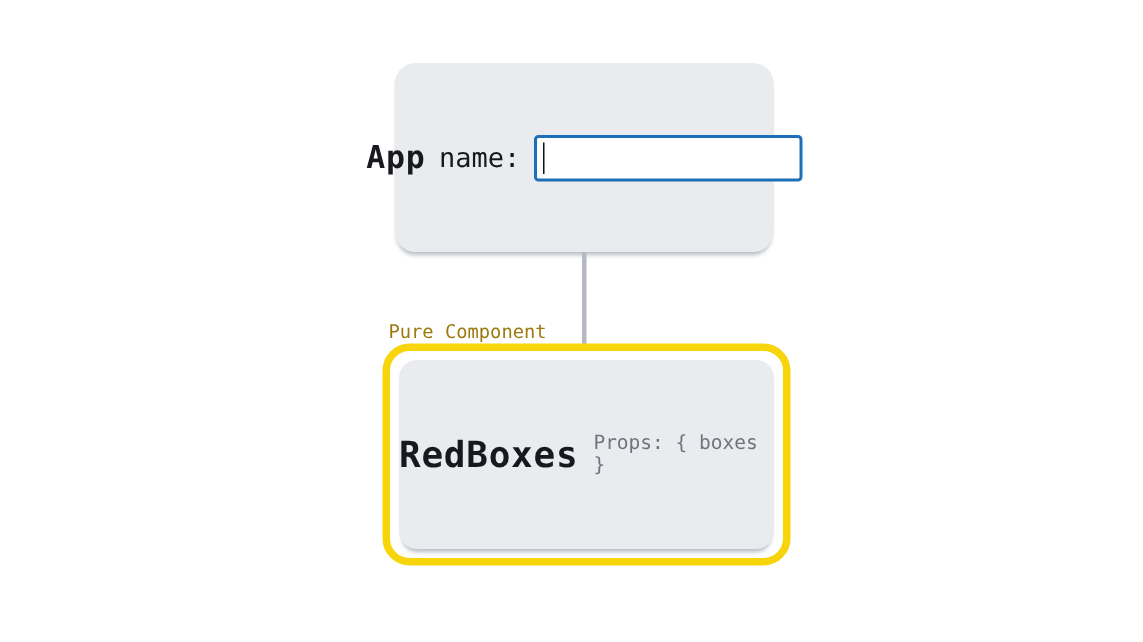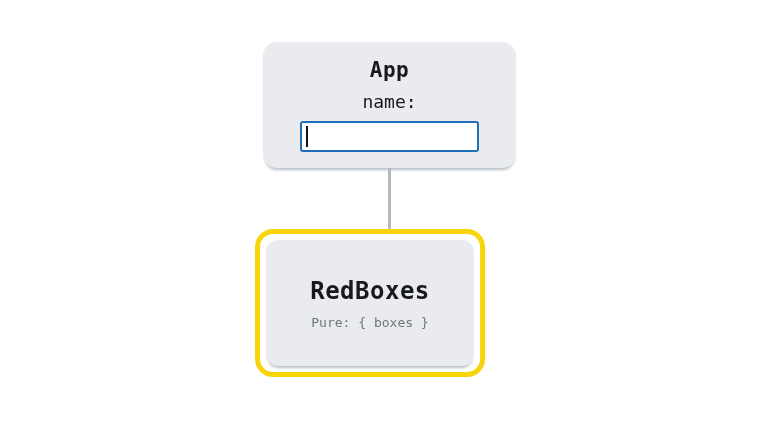--- a/index.html
+++ b/index.html
@@ -15,21 +15,21 @@
     height: 428px;
     background: #ffffff;
   }
 
   
   .component-box {
     background: #e9ebee;
     border-radius: 14px;
     box-shadow: 0 4px 3px -2px rgba(145,155,168,0.65);
     display: flex;
-    flex-direction: column;
+    flex-direction: row;
     align-items: center;
     justify-content: center;
   }
 
   .app-box {
     position: absolute;
     left: 263px;
     top: 42px;
     width: 253px;
     height: 126px;
@@ -101,21 +101,21 @@
     position: absolute;
     left: 255px;
     top: 229px;
     border: 5px solid #f7d50a;
     border-radius: 18px;
     padding: 6px;
     background: #ffffff;
   }
 
   .redboxes-box {
-    width: 208px;
+    width: 250px;
     height: 126px;
     border-radius: 12px;
     gap: 10px;
   }
   .redboxes-box .component-title {
     font-size: 24px;
   }
   .props-text {
     font-size: 13px;
     color: #6e757e;
@@ -130,21 +130,22 @@
     <div class="component-title">App</div>
     <div class="input-label">name:</div>
     <div class="input-wrap">
       <input class="name-input" type="text" value="" style="">
       <span class="caret"></span>
     </div>
   </div>
 
   <div class="connector"></div>
 
+  <div class="pure-label">Pure Component</div>
 
   <div class="highlight-ring">
     <div class="component-box redboxes-box">
       <div class="component-title">RedBoxes</div>
-      <div class="props-text">Pure: { boxes }</div>
+      <div class="props-text">Props: { boxes }</div>
     </div>
   </div>
 
 </div>
 
 </body></html>

